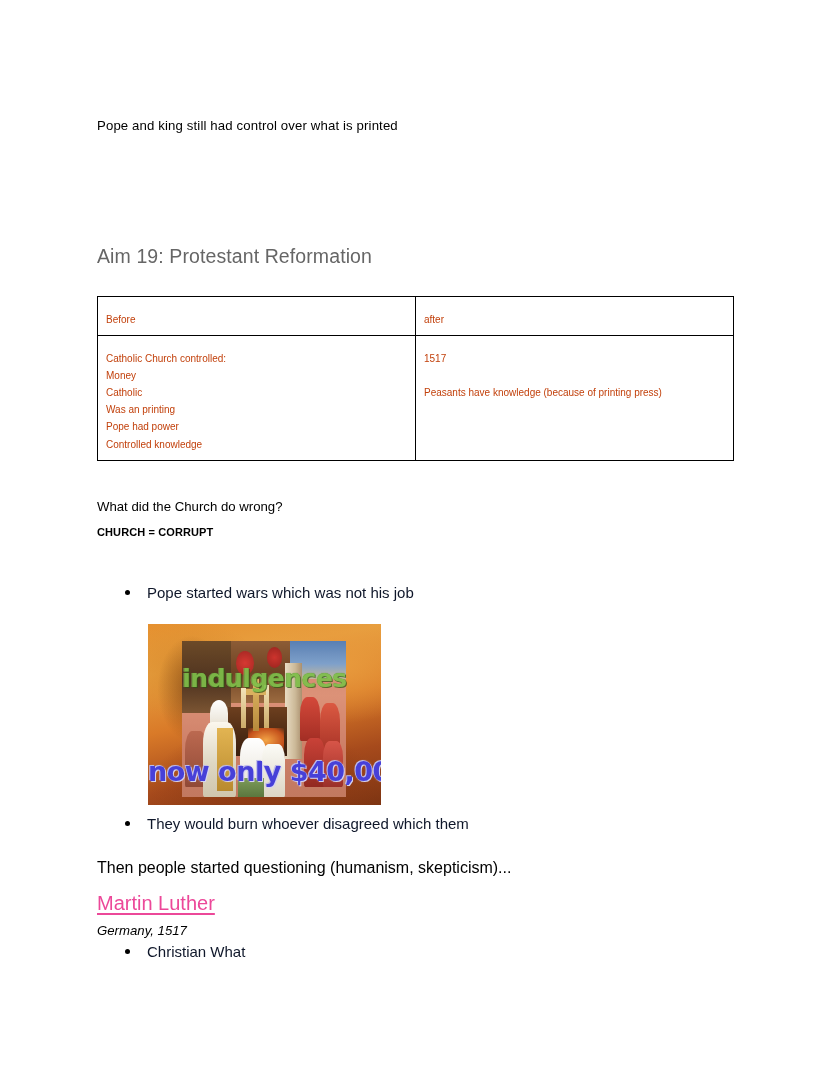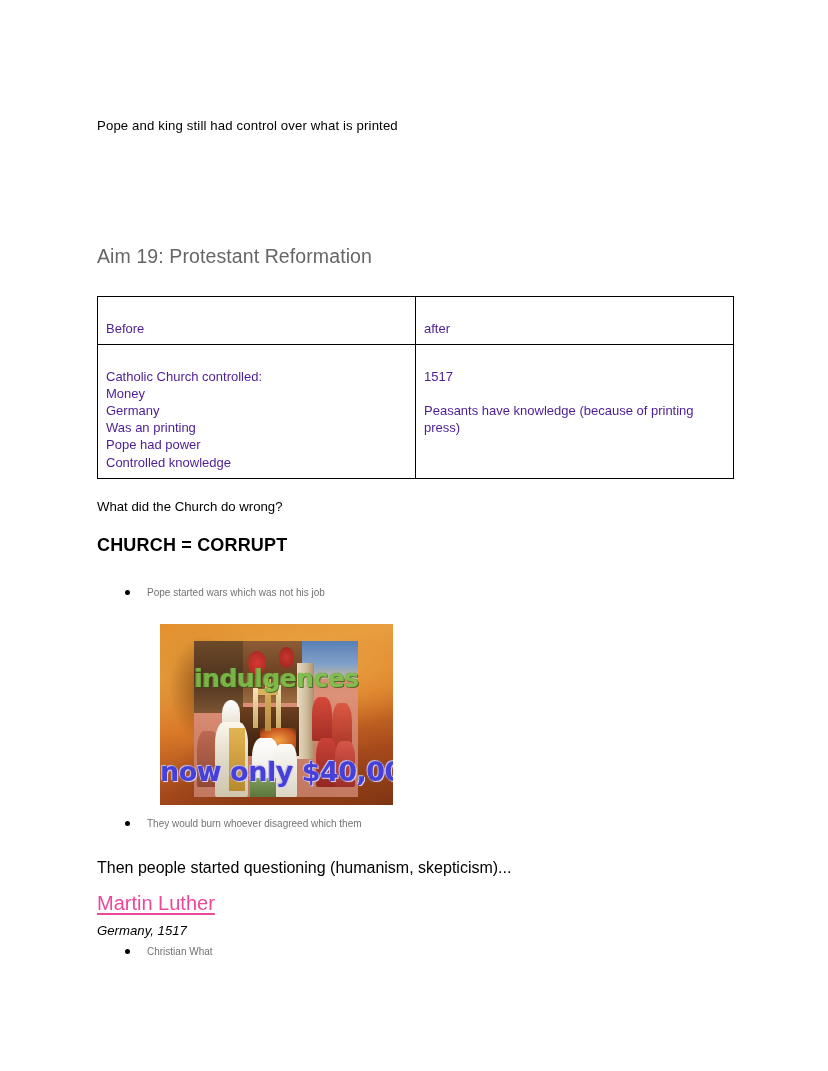--- a/index.html
+++ b/index.html
@@ -62,90 +62,89 @@
     position: absolute;
     left: 0;
     top: 296px;
     width: 636px;
     border-collapse: collapse;
     table-layout: fixed;
   }
   .compare-table td {
     border: 1px solid #000000;
     vertical-align: top;
-    padding: 23px 8px 7px 8px;
-    font-size: 13px;
+    padding: 14px 8px 7px 8px;
+    font-size: 10px;
     line-height: 17.1px;
-    color: #4c1d95;
+    color: #c2410c;
   }
   .compare-table col.c1 { width: 318px; }
   .compare-table col.c2 { width: 318px; }
   .compare-table tr.head-row td { height: 31px; }
   .compare-table tr.body-row td { height: 116px; }
   .cell-line { display: block; white-space: pre-wrap; }
   .cell-gap { display: block; height: 17px; }
 
   
   .question-line {
     position: absolute;
     left: 0;
     top: 498px;
     font-size: 13.2px;
     line-height: 17px;
     white-space: nowrap;
   }
   .corrupt-line {
     position: absolute;
     left: 0;
-    top: 537px;
-    font-size: 18px;
+    top: 524px;
+    font-size: 11px;
     line-height: 17px;
     font-weight: bold;
     letter-spacing: 0.01em;
     white-space: nowrap;
   }
 
   
   .bullet-list {
     position: absolute;
     margin: 0;
     padding: 0;
     list-style: none;
   }
   .bullet-list.first { left: 0; top: 583px; width: 636px; }
   .bullet-list.second { left: 0; top: 814px; width: 636px; }
   .bullet-list.third { left: 0; top: 942px; width: 636px; }
 
   .bullet-item {
     position: relative;
     padding-left: 50px;
-    font-size: 10px;
+    font-size: 15px;
     line-height: 20px;
-    color: #737373;
+    color: #0f172a;
     white-space: nowrap;
   }
   .bullet-dot {
     position: absolute;
     left: 28px;
     top: 7px;
     width: 5px;
     height: 5px;
     border-radius: 50%;
     background: #000;
   }
 
   
   .meme-wrap {
     position: absolute;
     left: 51px;
     top: 624px;
     width: 233px;
     height: 181px;
     overflow: hidden;
-    margin-left: 12px;
   }
   .meme-bg {
     position: absolute;
     inset: 0;
     background:
       radial-gradient(ellipse 50% 45% at 18% 26%, #d98c2e 0%, rgba(217,140,46,0) 62%),
       radial-gradient(ellipse 60% 50% at 82% 22%, #e89a3c 0%, rgba(232,154,60,0) 66%),
       radial-gradient(ellipse 70% 55% at 50% 92%, #8c3a14 0%, rgba(140,58,20,0) 70%),
       linear-gradient(168deg, #e5902f 0%, #e8a040 22%, #d97a28 48%, #a64a1c 74%, #7d3412 100%);
   }
@@ -312,21 +311,21 @@
         </colgroup>
       <tbody>
         <tr class="head-row">
           <td>Before</td>
           <td>after</td>
         </tr>
         <tr class="body-row">
           <td>
             <span class="cell-line">Catholic Church controlled:</span>
             <span class="cell-line">Money</span>
-            <span class="cell-line">Germany</span>
+            <span class="cell-line">Catholic</span>
             <span class="cell-line">Was an printing</span>
             <span class="cell-line">Pope had power</span>
             <span class="cell-line">Controlled knowledge</span>
           </td>
           <td>
             <span class="cell-line">1517</span>
             <span class="cell-gap"></span>
             <span class="cell-line">Peasants have knowledge (because of printing press)</span>
           </td>
         </tr>

